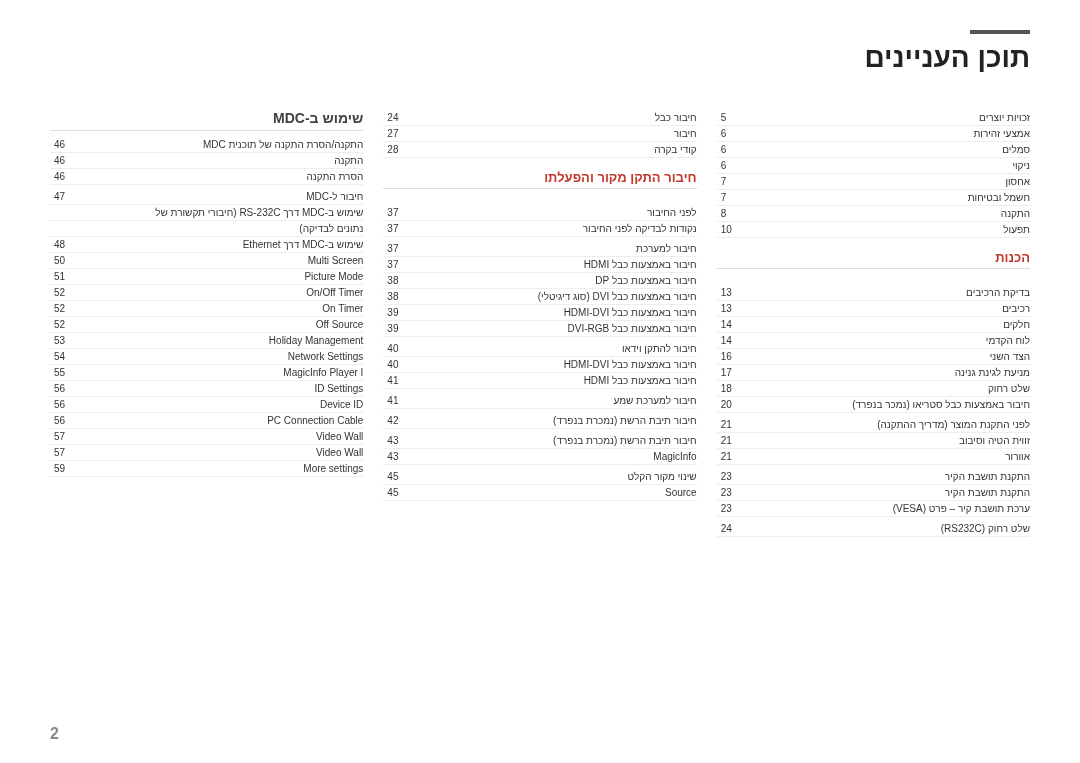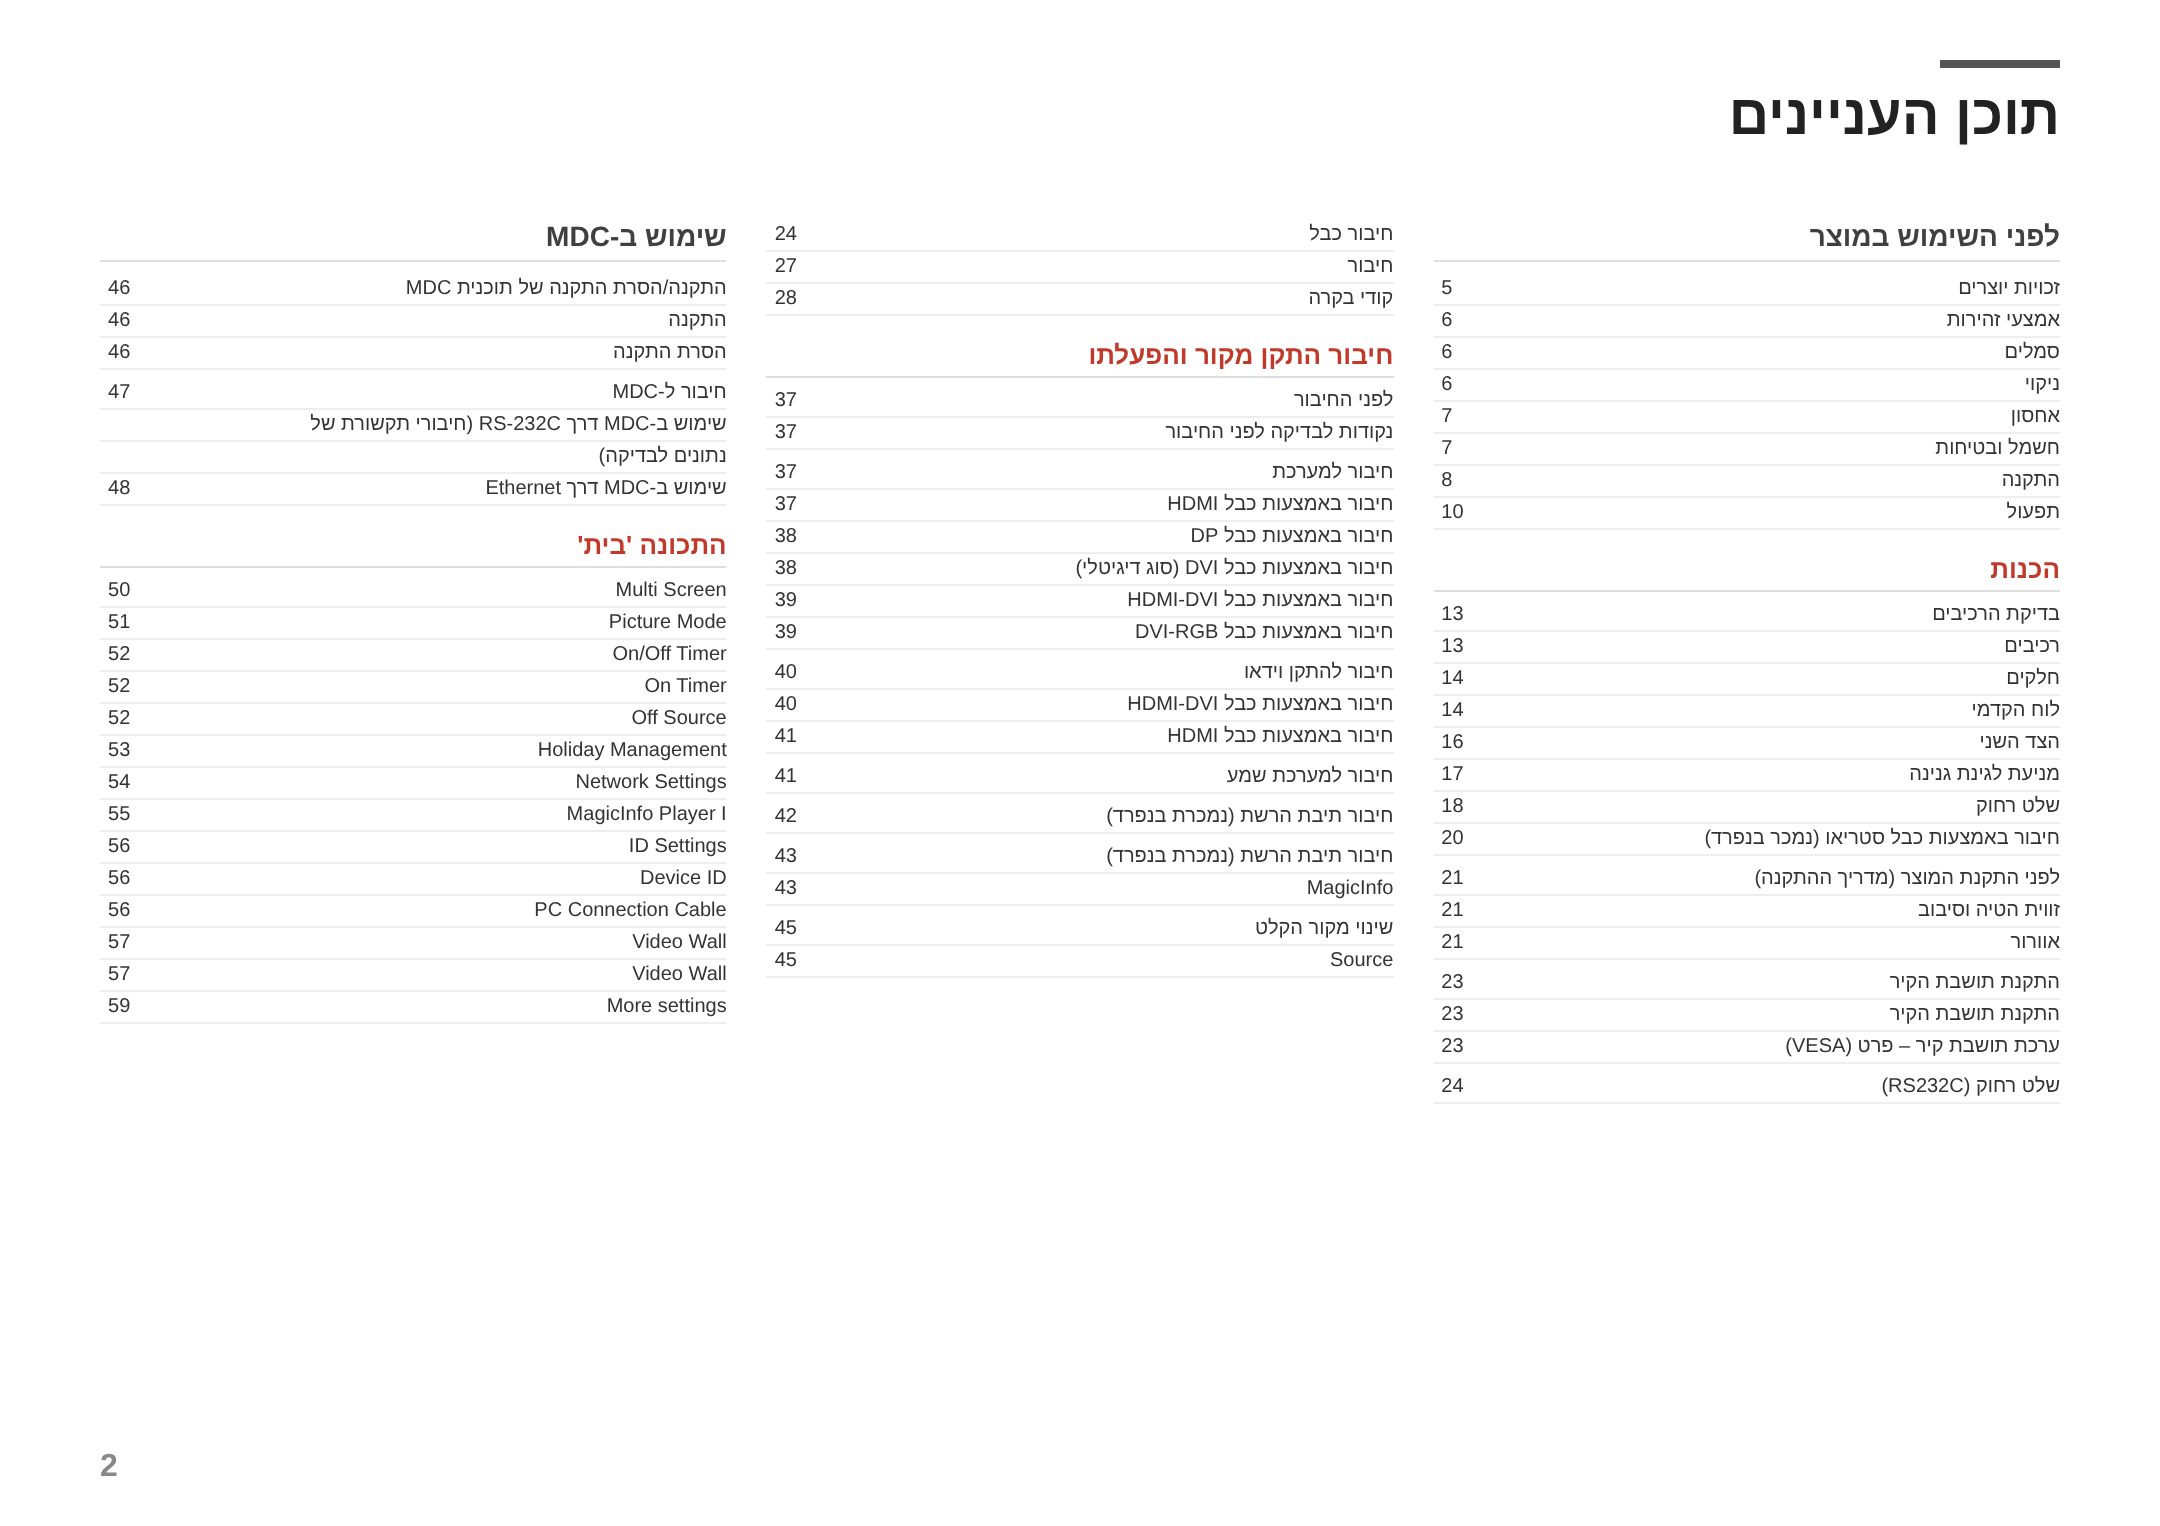--- a/index.html
+++ b/index.html
@@ -121,41 +121,40 @@
       color: #888;
       font-weight: bold;
     }
 
     .subsection-heading {
       font-size: 13px;
       font-weight: bold;
       color: #c0392b;
       direction: rtl;
       text-align: right;
-      margin-bottom: 4px;
+      margin-bottom: 16px;
       margin-top: 12px;
       padding-bottom: 3px;
       border-bottom: 1px solid #ddd;
     }
   </style>
 </head>
 <body>
 
 <div class="page">
 
   <div class="title-area">
     <div class="title-bar"></div>
     <div class="title-text">תוכן העניינים</div>
   </div>
 
   <div class="columns">
 
     <div class="col-right">
 
-      <div class="section-heading">לפני השימוש במוצר</div>
       <div>
 
       <div class="toc-row">
             <span class="toc-row-label">זכויות יוצרים</span>
             <span class="toc-row-num">5</span>
           </div>
           <div class="toc-row">
             <span class="toc-row-label">אמצעי זהירות</span>
             <span class="toc-row-num">6</span>
           </div>
@@ -394,21 +393,20 @@
           <div class="toc-row">
             <span class="toc-row-label">נתונים לבדיקה)</span>
             <span class="toc-row-num"></span>
           </div>
           <div class="toc-row">
             <span class="toc-row-label">שימוש ב-MDC דרך Ethernet</span>
             <span class="toc-row-num">48</span>
           </div>
         </div>
 
-      <div class="subsection-heading section-gap">התכונה 'בית'</div>
       <div>
           <div class="toc-row">
             <span class="toc-row-label">Multi Screen</span>
             <span class="toc-row-num">50</span>
           </div>
           <div class="toc-row">
             <span class="toc-row-label">Picture Mode</span>
             <span class="toc-row-num">51</span>
           </div>
           <div class="toc-row">

